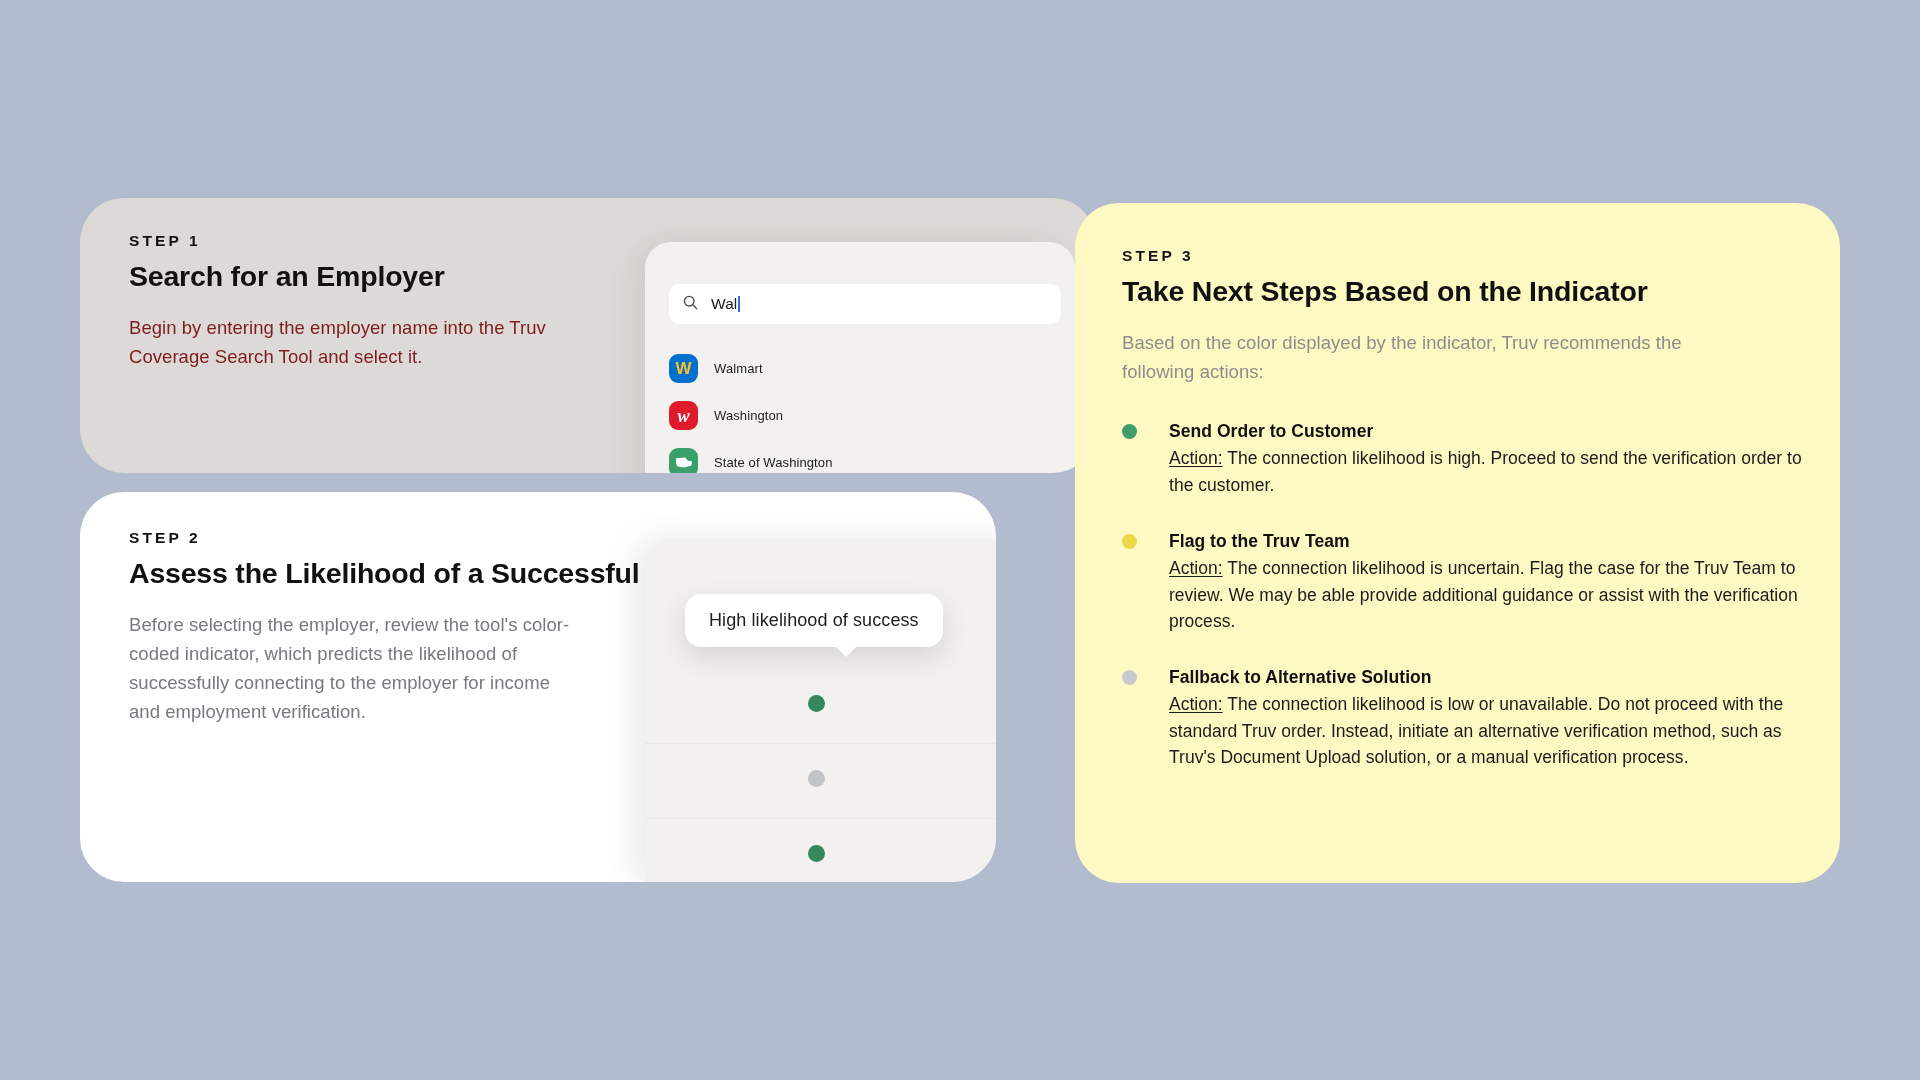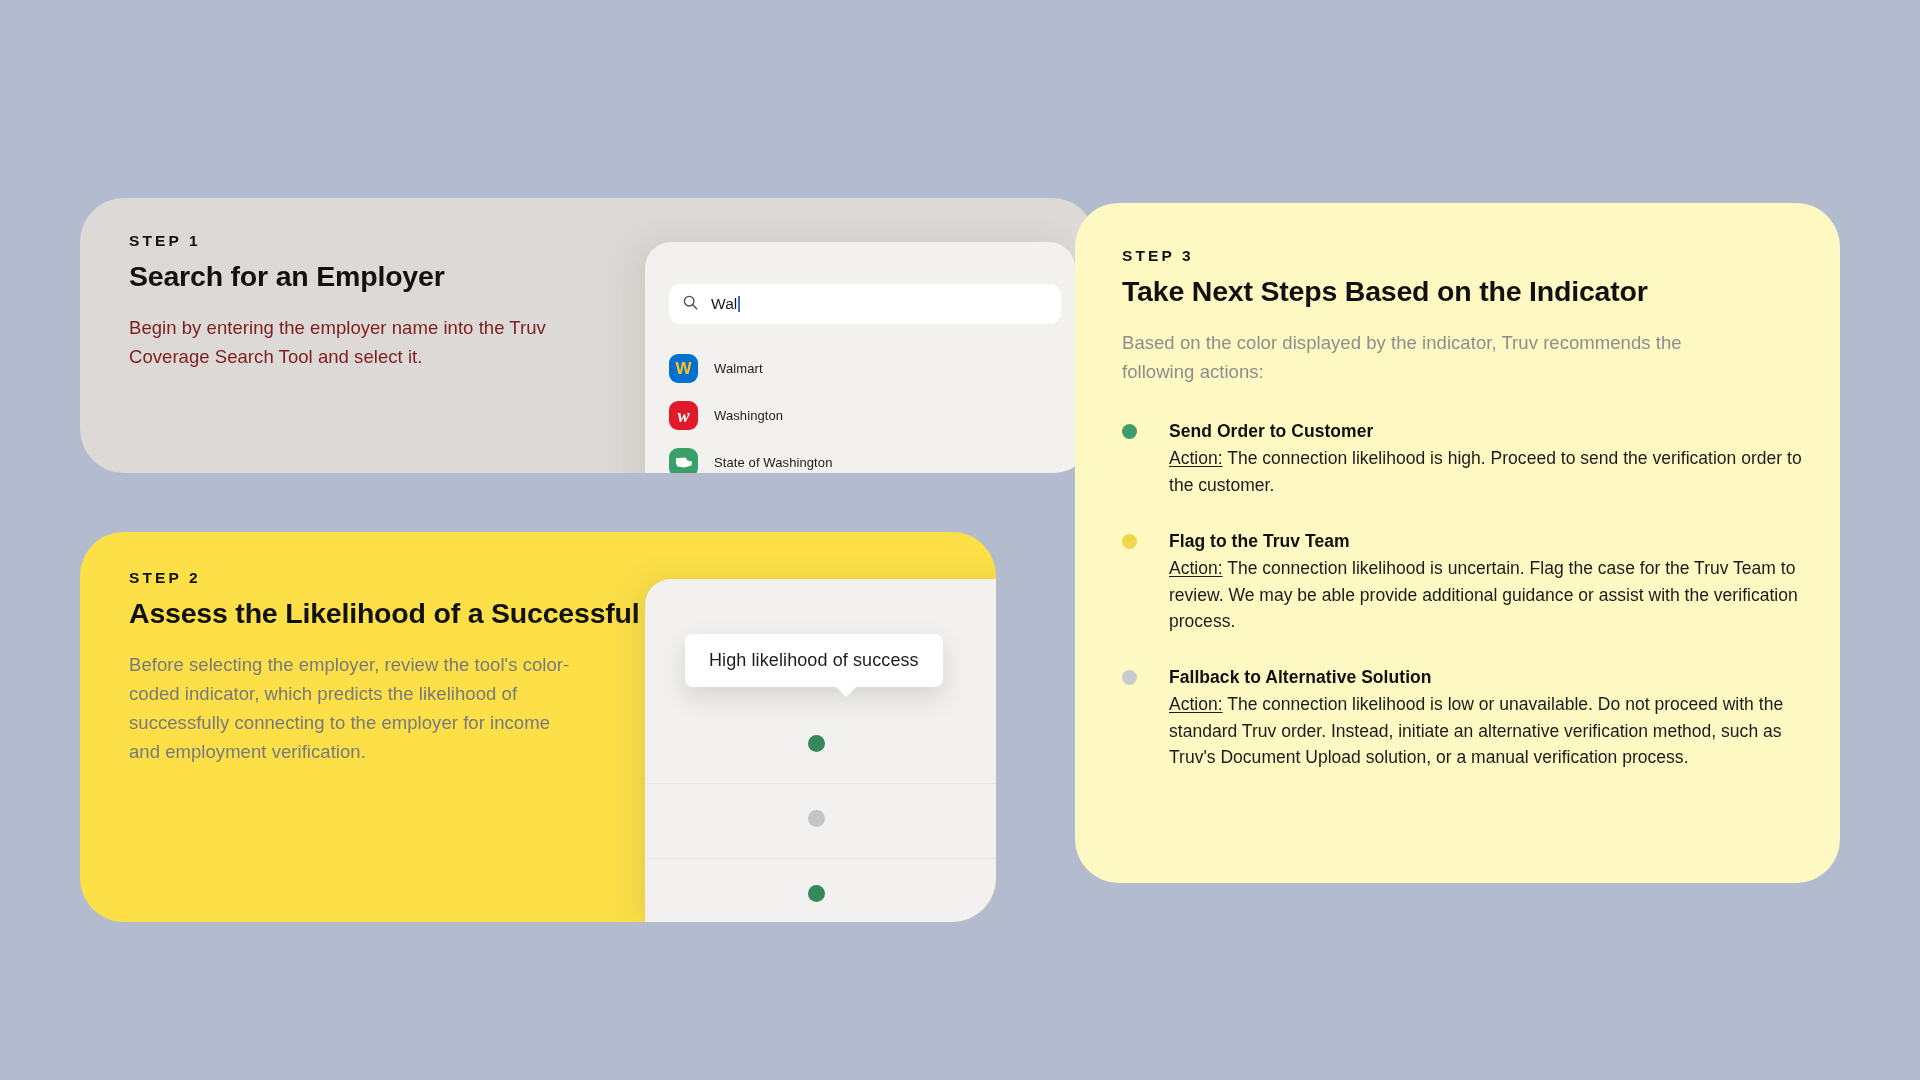--- a/index.html
+++ b/index.html
@@ -181,21 +181,21 @@
     border-radius: 26px 26px 0 0;
     box-shadow: -10px 0 30px rgba(80,82,90,.12);
     overflow: hidden;
   }
 
   .tooltip {
     position: absolute;
     left: 40px;
     top: 55px;
     background: #ffffff;
-    border-radius: 8px;
+    border-radius: 16px;
     padding: 16px 24px;
     box-shadow: 0 10px 26px rgba(60,60,65,.16);
   }
   .tooltip-text {
     font-size: 18px;
     color: #1d1d1d;
     white-space: nowrap;
     letter-spacing: .1px;
   }
   .tooltip-arrow {
@@ -316,21 +316,21 @@
               <path d="M1 2.2 L10.4 1.4 L12.6 4.6 L17 5.6 L16.4 9.4 L9.6 11.4 L2.4 10.6 L1 7.4 Z" fill="#ffffff"></path>
             </svg>
           </span>
           <span class="result-name">State of Washington</span>
         </div>
 
       </div>
     </div>
   </div>
 
-  <div class="card" id="card-step2" style="background: #fde047; margin-top: 40px;">
+  <div class="card" id="card-step2" style="background: #ffffff;">
     <div class="card-pad" style="top:37px;">
       <div class="step-label">STEP 2</div>
       <div class="step-title">Assess the Likelihood of a Successful Connection</div>
       <div class="step-body">Before selecting the employer, review the tool's color-coded indicator, which predicts the likelihood of successfully connecting to the employer for income and employment verification.</div>
     </div>
 
     <div class="indicator-panel">
       <div class="tooltip">
         <span class="tooltip-text">High likelihood of success</span>
         <span class="tooltip-arrow"></span>

